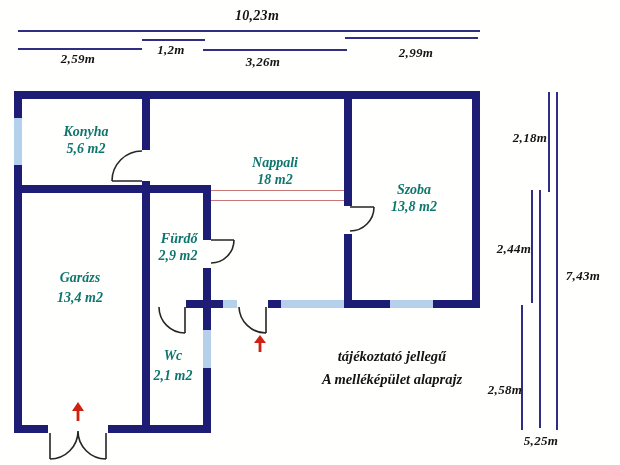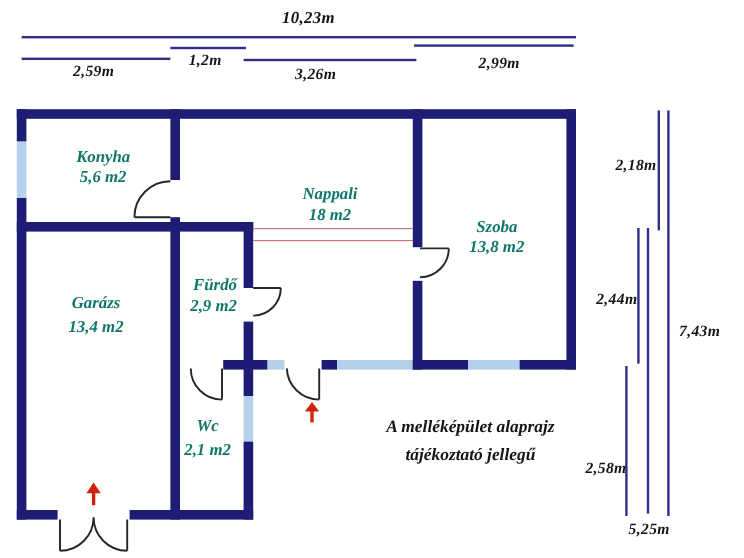--- a/index.html
+++ b/index.html
@@ -128,27 +128,27 @@
     <div>18 m2</div>
   </div>
   <div class="room-lbl" style="left:414px;top:198px;">
     <div>Szoba</div>
     <div>13,8 m2</div>
   </div>
   <div class="room-lbl" style="left:178px;top:247px;text-align:right;">
     <div>Fürdő</div>
     <div>2,9 m2</div>
   </div>
-  <div class="room-lbl" style="left:80px;top:264px;line-height:20px;">
+  <div class="room-lbl" style="left:80px;top:288px;line-height:20px;">
     <div>Garázs</div>
     <div>13,4 m2</div>
   </div>
   <div class="room-lbl" style="left:173px;top:366px;line-height:20px;">
     <div>Wc</div>
     <div>2,1 m2</div>
   </div>
 
   <div class="note-lbl" style="left:392px;top:368px;">
+    <div>tájékoztató jellegű</div>
     <div>A melléképület alaprajz</div>
-    <div>tájékoztató jellegű</div>
   </div>
 
 </div>
 
 </body></html>

